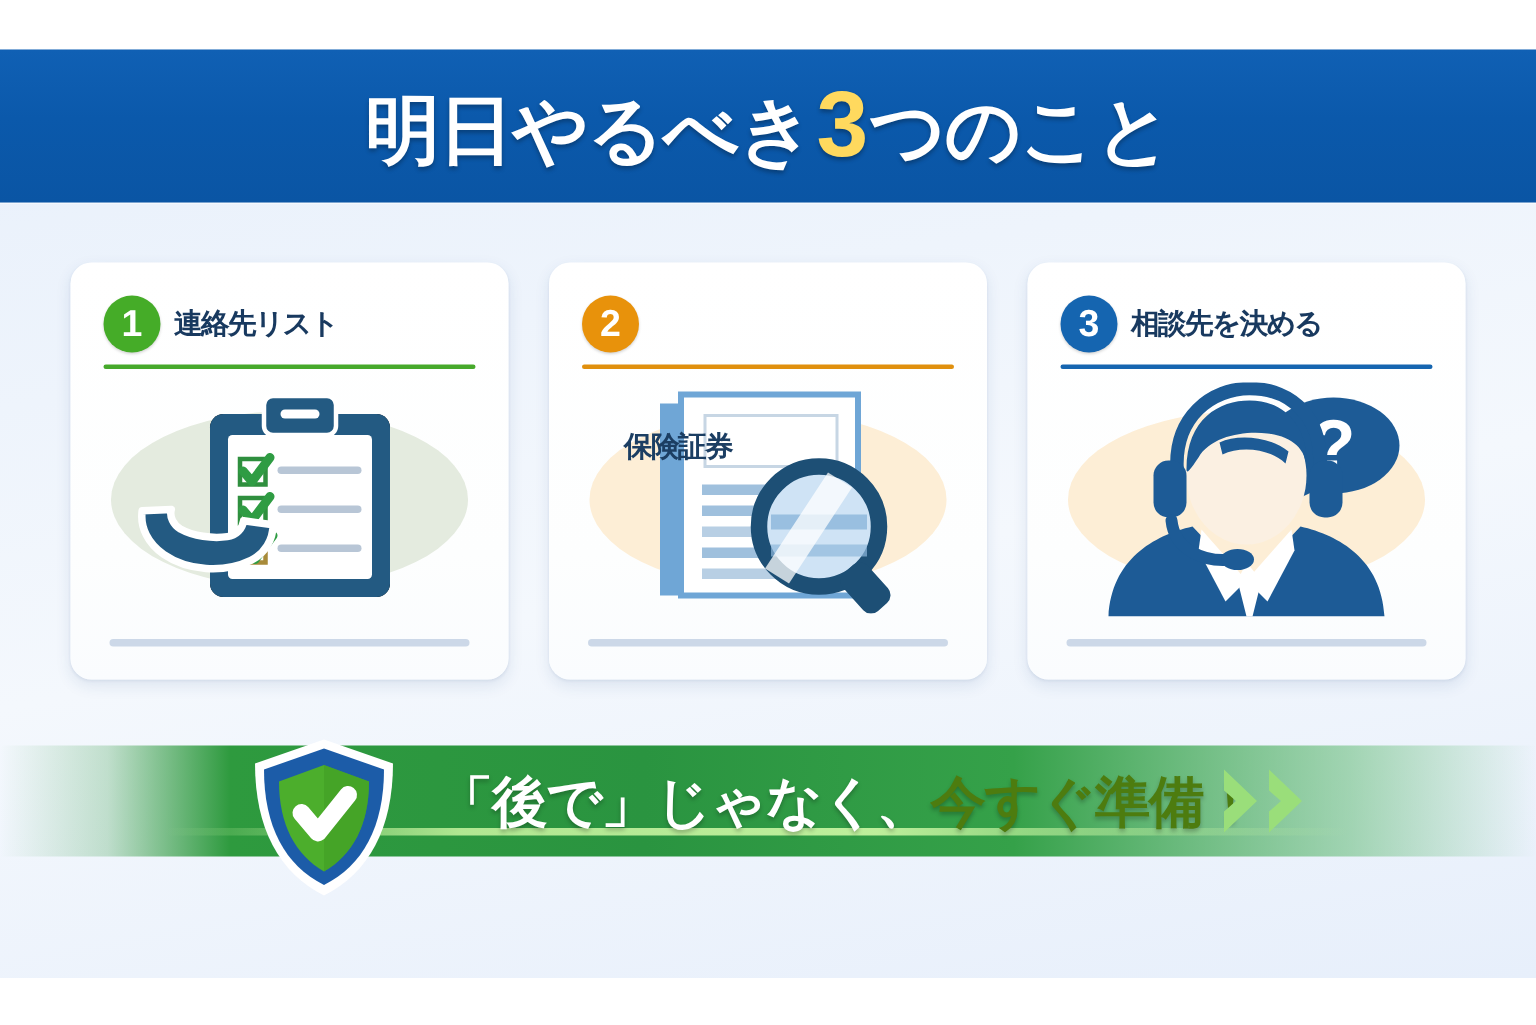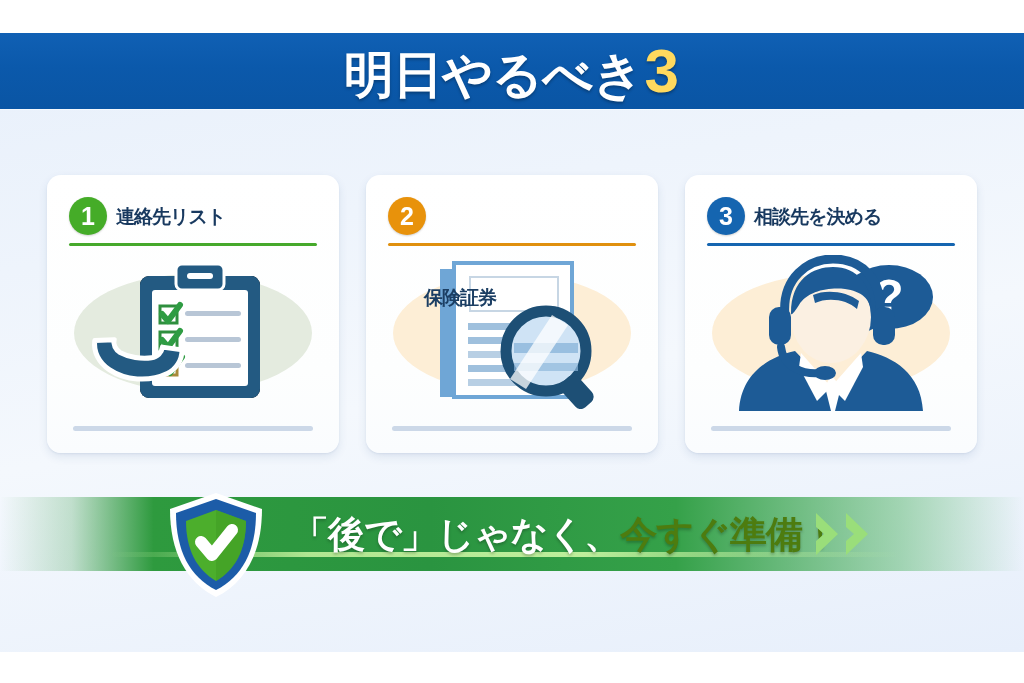--- a/index.html
+++ b/index.html
@@ -11,21 +11,21 @@
   #stage{position:relative;width:1024px;height:683px;background:#ffffff;}
 
   
   .page-bg{
     position:absolute;left:0;top:33px;width:1024px;height:619px;
     background:linear-gradient(170deg,#e8f0fb 0%,#eef4fc 30%,#f4f8fd 55%,#e7effb 100%);
   }
 
   
   .header{
-    position:absolute;left:0;top:33px;width:1024px;height:76px;
+    position:absolute;left:0;top:33px;width:1024px;height:102px;
     background:linear-gradient(180deg,#1060b4 0%,#0b59ab 45%,#0a55a4 100%);
     display:flex;align-items:center;justify-content:center;
     box-shadow:0 1px 0 rgba(255,255,255,.55);
   }
   .header-title{
     display:flex;align-items:baseline;justify-content:center;
     color:#ffffff;font-weight:bold;letter-spacing:-1px;
     font-size:50px;line-height:1;
     text-shadow:0 2px 3px rgba(0,0,0,.28);
     white-space:nowrap;
@@ -120,20 +120,21 @@
 <body>
 
 <div id="stage">
 
   <div class="page-bg"></div>
 
   <div class="header">
     <div class="header-title">
       <span>明日やるべき</span>
         <span class="hl">3</span>
+        <span>つのこと</span>
     </div>
   </div>
 
   <div class="cards">
 
     <div class="card">
       <div class="card-head">
         <div class="badge g">1</div>
         <div class="card-title">連絡先リスト</div>
       </div>
@@ -189,21 +190,21 @@
           <rect x="62" y="108" width="80" height="7" fill="#9fc0dd"></rect>
           <rect x="62" y="122" width="52" height="7" fill="#b8cfe4"></rect>
 
           <circle cx="140" cy="94" r="40" fill="#cfe3f5"></circle>
           <circle cx="140" cy="94" r="40" fill="none" stroke="#1d4f75" stroke-width="11"></circle>
           <path d="M108 86 l64 0 l0 10 l-64 0 z" fill="#8fb8dc" opacity=".85"></path>
           <path d="M108 106 l64 0 l0 8 l-64 0 z" fill="#8fb8dc" opacity=".7"></path>
           <path d="M146 58 l16 10 l-42 64 l-16 -10 z" fill="#ffffff" opacity=".75"></path>
           <rect x="160" y="118" width="22" height="34" rx="7" transform="rotate(-42 171 135)" fill="#1d4f75"></rect>
         </svg>
-        <div style="position:absolute;left:50%;top:50%;transform:translate(-104px,-48px);width:88px;text-align:right;color:#1b3e63;font-weight:bold;font-size:19px;letter-spacing:-1px;">保険証券</div>
+        <div style="position:absolute;left:50%;top:50%;transform:translate(-104px,-48px);width:88px;text-align:center;color:#1b3e63;font-weight:bold;font-size:19px;letter-spacing:-1px;">保険証券</div>
       </div>
       <div class="card-foot-rule"></div>
     </div>
 
     <div class="card">
       <div class="card-head">
         <div class="badge b">3</div>
         <div class="card-title">相談先を決める</div>
       </div>
       <div class="rule b"></div>

